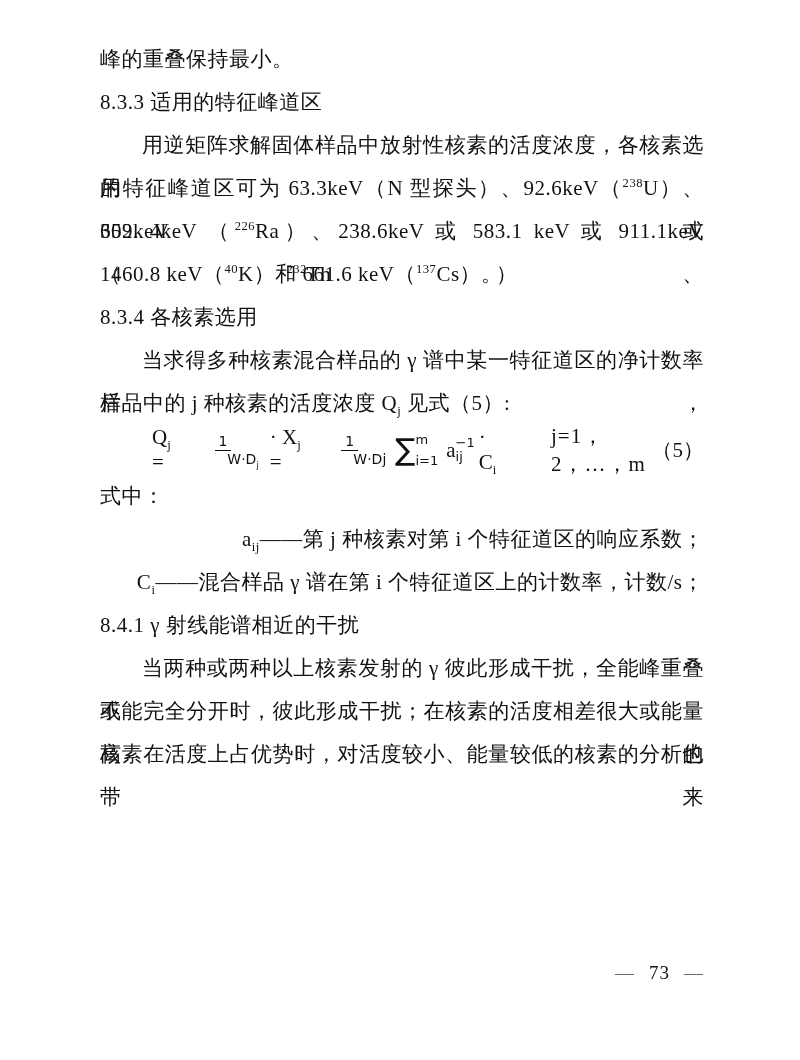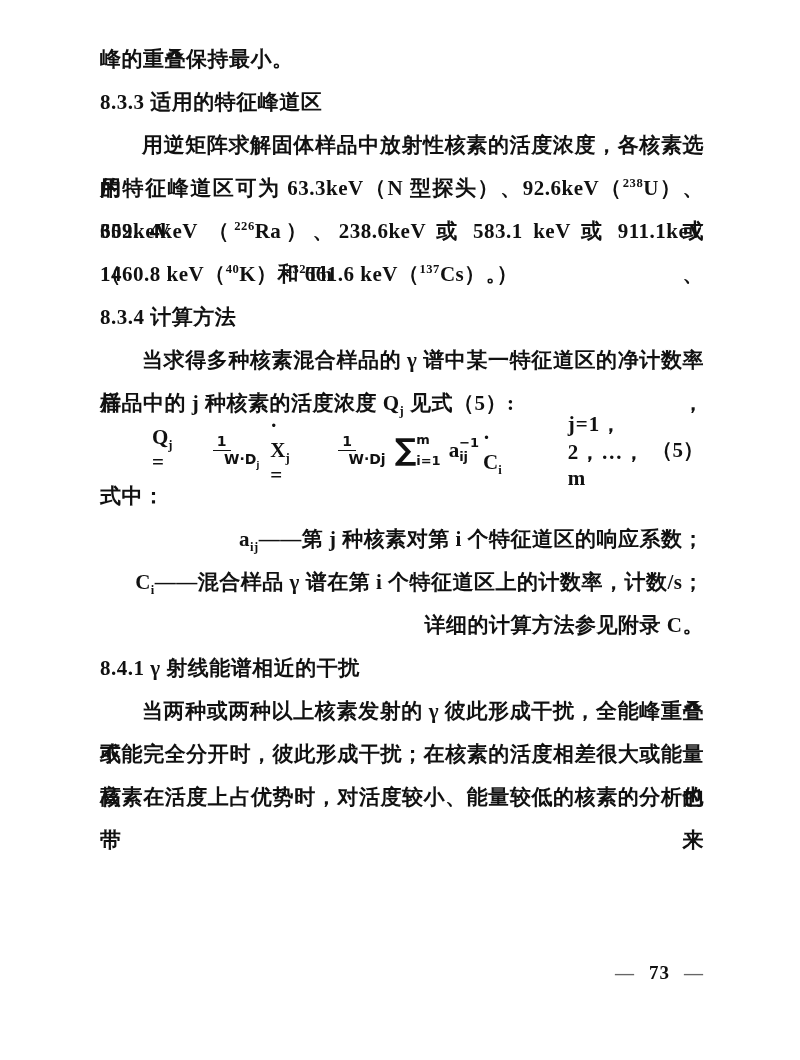--- a/index.html
+++ b/index.html
@@ -1,15 +1,15 @@
 <!DOCTYPE html>
 <html><head>
 <meta charset="utf-8">
 <style>
-  * { margin: 0; padding: 0; box-sizing: border-box; font-weight: bold; }
+  * { margin: 0; padding: 0; box-sizing: border-box; }
   html, body { background: #ffffff; }
   body {
     width: 800px;
     height: 1060px;
     position: relative;
     font-family: "Liberation Serif", "DejaVu Serif", serif;
     color: #111111;
     overflow: hidden;
   }
   .page {
@@ -75,21 +75,21 @@
     margin-right: 4px;
   }
   .supsub {
     display: inline-flex;
     flex-direction: column;
     justify-content: center;
     font-size: 13px;
     line-height: 1.05;
     vertical-align: middle;
   }
-  .f-range { margin-left: 62px; letter-spacing: 1px; }
+  .f-range { margin-left: 48px; letter-spacing: 1px; }
   .f-eqno { margin-left: auto; font-family: "Liberation Serif", serif; font-size: 21px; }
 
   
   .page-footer {
     position: absolute;
     top: 962px;
     right: 96px;
     font-size: 19px;
     letter-spacing: 1px;
     color: #111;
@@ -106,21 +106,21 @@
 
   <div class="line">峰的重叠保持最小。</div>
 
   <div class="line">8.3.3 适用的特征峰道区</div>
 
   <div class="line justify indent">用逆矩阵求解固体样品中放射性核素的活度浓度，各核素选用</div>
   <div class="line justify">的特征峰道区可为 63.3keV（N 型探头）、92.6keV（<sup>238</sup>U）、352keV 或</div>
   <div class="line justify">609. 4keV （<sup>226</sup>Ra）、238.6keV 或 583.1 keV 或 911.1keV（<sup>232</sup>Th）、</div>
   <div class="line">1460.8 keV（<sup>40</sup>K）和 661.6 keV（<sup>137</sup>Cs）。</div>
 
-  <div class="line">8.3.4 计算方法</div>
+  <div class="line">8.3.4 各核素选用</div>
 
   <div class="line justify indent">当求得多种核素混合样品的 γ 谱中某一特征道区的净计数率后，</div>
   <div class="line">样品中的 j 种核素的活度浓度 Q<sub>j</sub> 见式（5）:</div>
 
   <div class="formula-line">
     <span class="f-item f-serif">Q<sub>j</sub> =</span>
     <span class="frac">
       <span class="num">1</span>
       <span class="den">W·D<sub>j</sub></span>
     </span>
@@ -141,21 +141,20 @@
     </span>
     <span class="f-item f-serif">· C<sub>i</sub></span>
     <span class="f-range f-serif">j=1，2，…，m</span>
     <span class="f-eqno">（5）</span>
   </div>
 
   <div class="line">式中：</div>
 
   <div class="line indent-sm">a<sub>ij</sub>——第 j 种核素对第 i 个特征道区的响应系数；</div>
   <div class="line indent-sm">C<sub>i</sub>——混合样品 γ 谱在第 i 个特征道区上的计数率，计数/s；</div>
-  <div class="line indent-sm">详细的计算方法参见附录 C。</div>
 
   <div class="line">8.4.1  γ 射线能谱相近的干扰</div>
 
   <div class="line justify indent">当两种或两种以上核素发射的 γ 彼此形成干扰，全能峰重叠或</div>
   <div class="line justify">不能完全分开时，彼此形成干扰；在核素的活度相差很大或能量高的</div>
   <div class="line justify">核素在活度上占优势时，对活度较小、能量较低的核素的分析也带来</div>
 
   <div class="page-footer">
     <span class="dash">—</span>
     <span>73</span>

